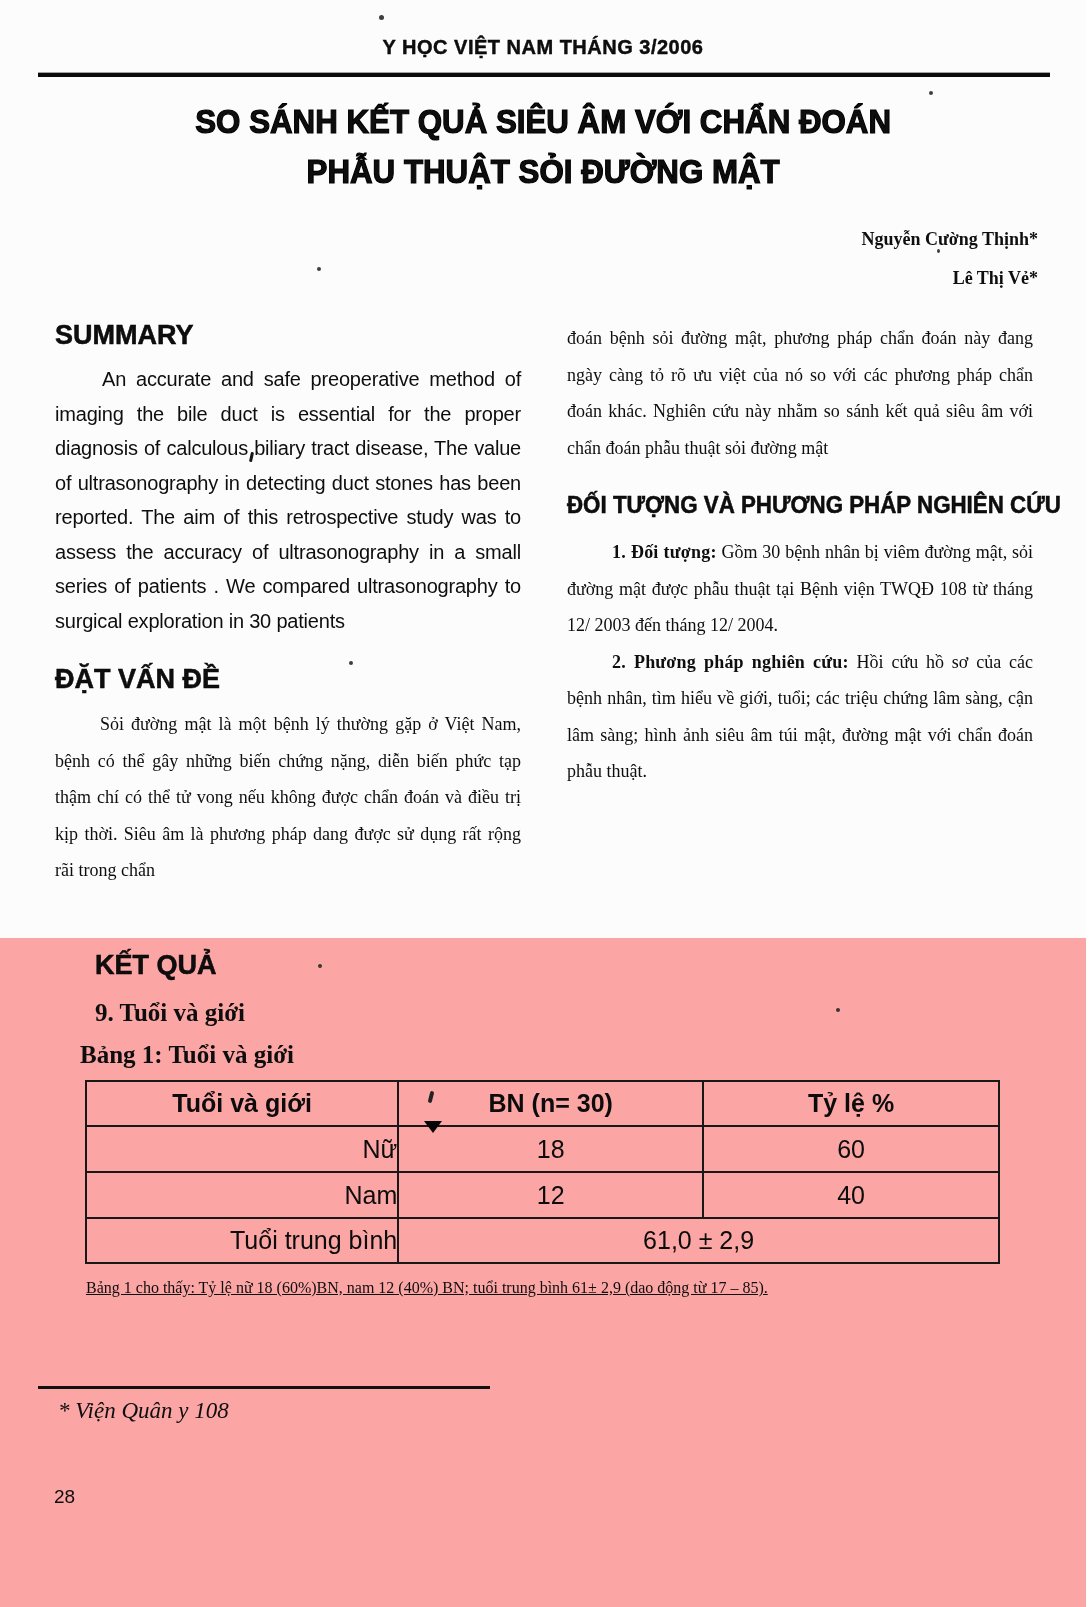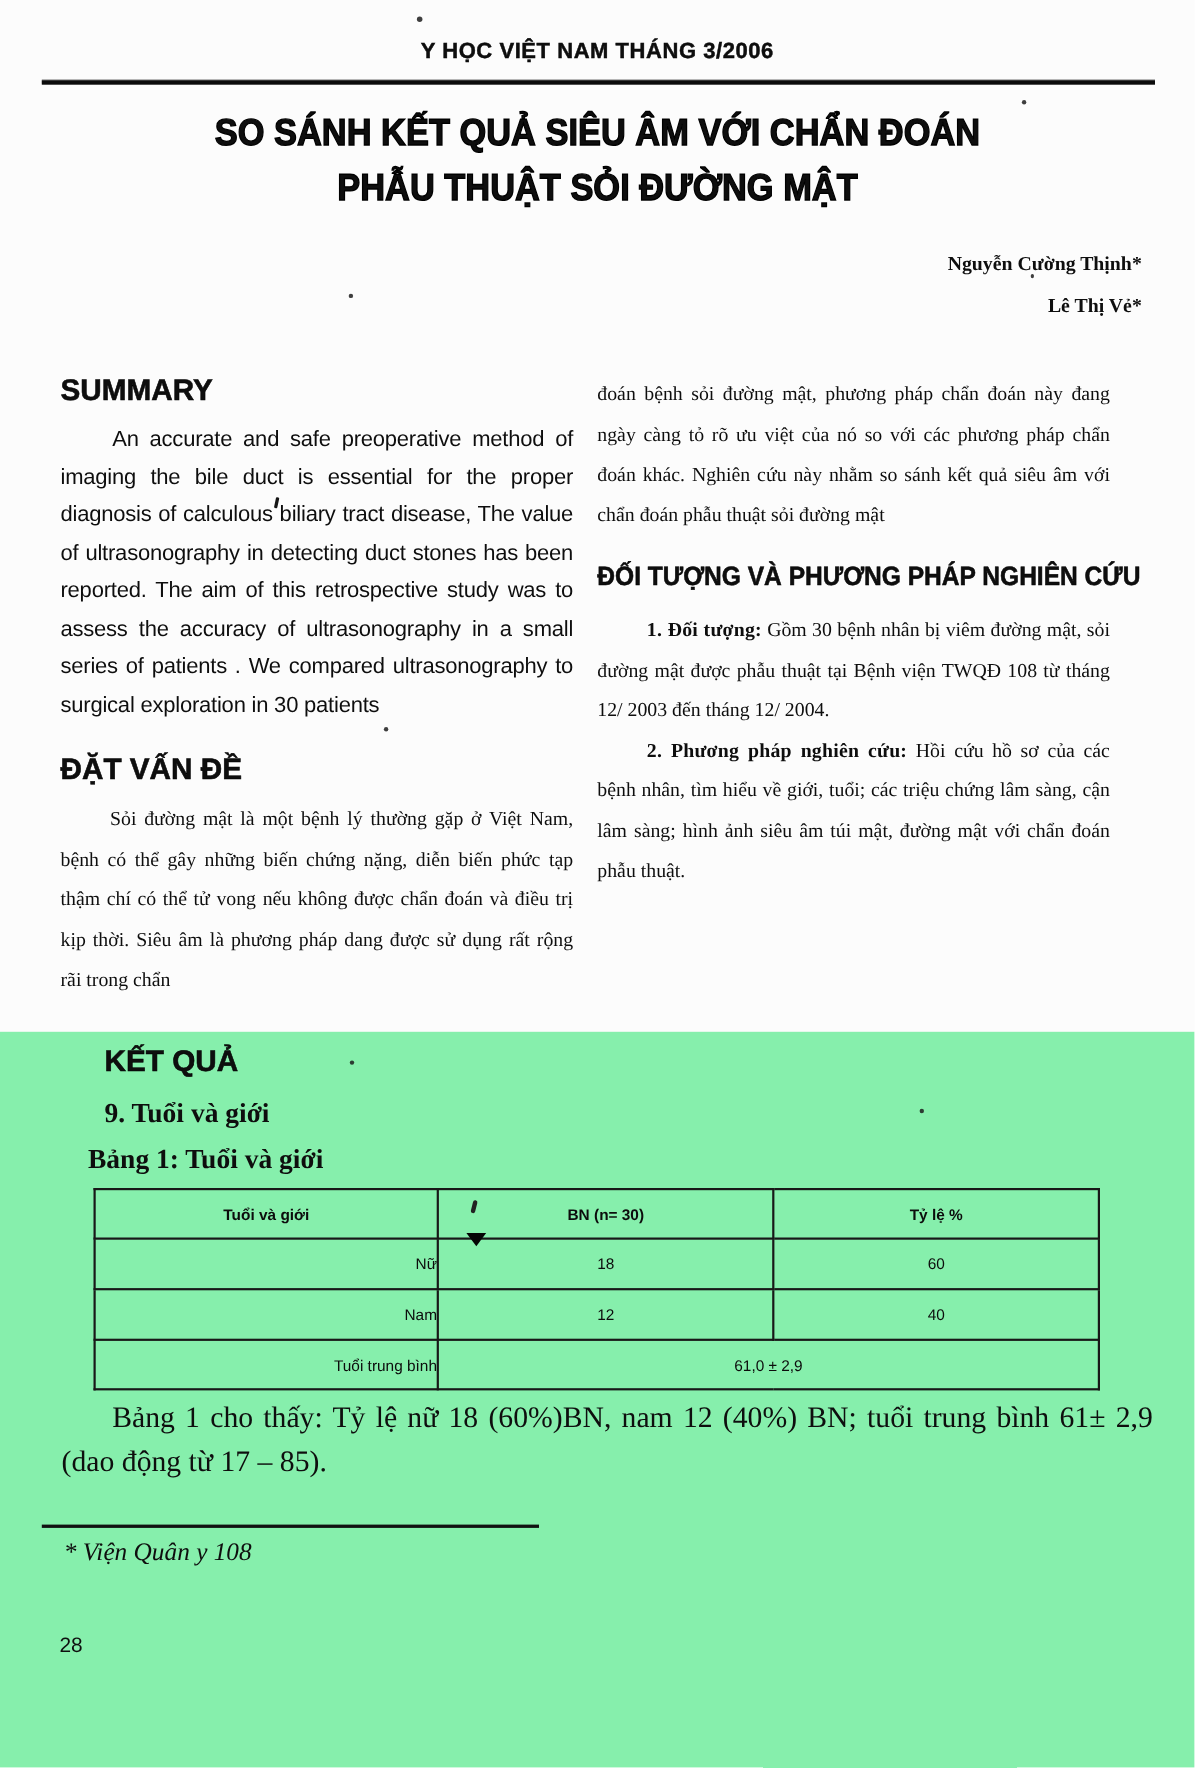--- a/index.html
+++ b/index.html
@@ -40,21 +40,21 @@
 
   
   .authors {
     position: absolute; top: 220px; right: 48px;
     text-align: right; font-weight: bold; font-size: 18px; line-height: 39px;
   }
 
   
   .columns {
     position: absolute; top: 318px; left: 55px; width: 978px;
-    display: flex; gap: 22px; margin-top: 20px;
+    display: flex; gap: 46px;
   }
   .col { width: 466px; }
 
   h2.sec-h {
     font-family: "Liberation Sans", "DejaVu Sans", sans-serif;
     font-weight: bold; font-size: 27px; line-height: 34px;
     -webkit-text-stroke: .5px #000;
   }
   .summary-h { margin: 0 0 10px 0; }
   .intro-h   { margin: 24px 0 10px 0; }
@@ -72,56 +72,56 @@
   p.p-vn {
     font-size: 18px; line-height: 36.5px;
     text-align: justify; text-indent: 45px;
   }
   p.p-vn.cont { text-indent: 0; margin-top: 2px; }
   p.p-vn b { letter-spacing: .2px; }
 
   
   .lower {
     position: absolute; top: 938px; left: 0; right: 0; bottom: 0;
-    background: #86efac;
+    background: #fca5a5;
   }
   .results-h {
     position: absolute; top: 12px; left: 95px;
     font-family: "Liberation Sans", "DejaVu Sans", sans-serif;
     font-weight: bold; font-size: 27px; -webkit-text-stroke: .5px #000;
   }
   .results-sub {
     position: absolute; top: 61px; left: 95px;
     font-weight: bold; font-size: 25px;
   }
   .table-caption {
     position: absolute; top: 103px; left: 80px;
     font-weight: bold; font-size: 25px;
   }
   table.bang1 {
     position: absolute; top: 142px; left: 85px; width: 915px;
     border-collapse: collapse;
     font-family: "Liberation Sans", "DejaVu Sans", sans-serif;
-    font-size: 14px; color: #0c0c0c;
+    font-size: 25px; color: #0c0c0c;
     table-layout: fixed;
     padding-left: 20px;
   }
   table.bang1 th, table.bang1 td { border: 2px solid #181818; text-align: center; }
   table.bang1 col.c1 { width: 34.2%; }
   table.bang1 col.c2 { width: 33.4%; }
   table.bang1 col.c3 { width: 32.4%; }
   table.bang1 thead th { height: 45px; font-weight: bold; position: relative; }
   table.bang1 tbody td { height: 46px; }
   table.bang1 td.rowlabel { text-align: right; padding-left: 13px; }
   table.bang1 tr.lastrow td { height: 45px; }
 
   .note {
-    position: absolute; top: 330px; left: 56px; width: 992px;
-    font-size: 27px; line-height: 40px;
-    text-align: justify; text-indent: 46px;
+    position: absolute; top: 330px; left: 40px; width: 992px;
+    font-size: 16px; line-height: 40px;
+    text-align: justify; text-indent: 46px; text-decoration: underline;
   }
   .footnote-rule {
     position: absolute; top: 448px; left: 38px; width: 452px; height: 3px;
     background: #111;
   }
   .footnote {
     position: absolute; top: 460px; left: 58px;
     font-style: italic; font-size: 23px;
   }
   .page-number {

